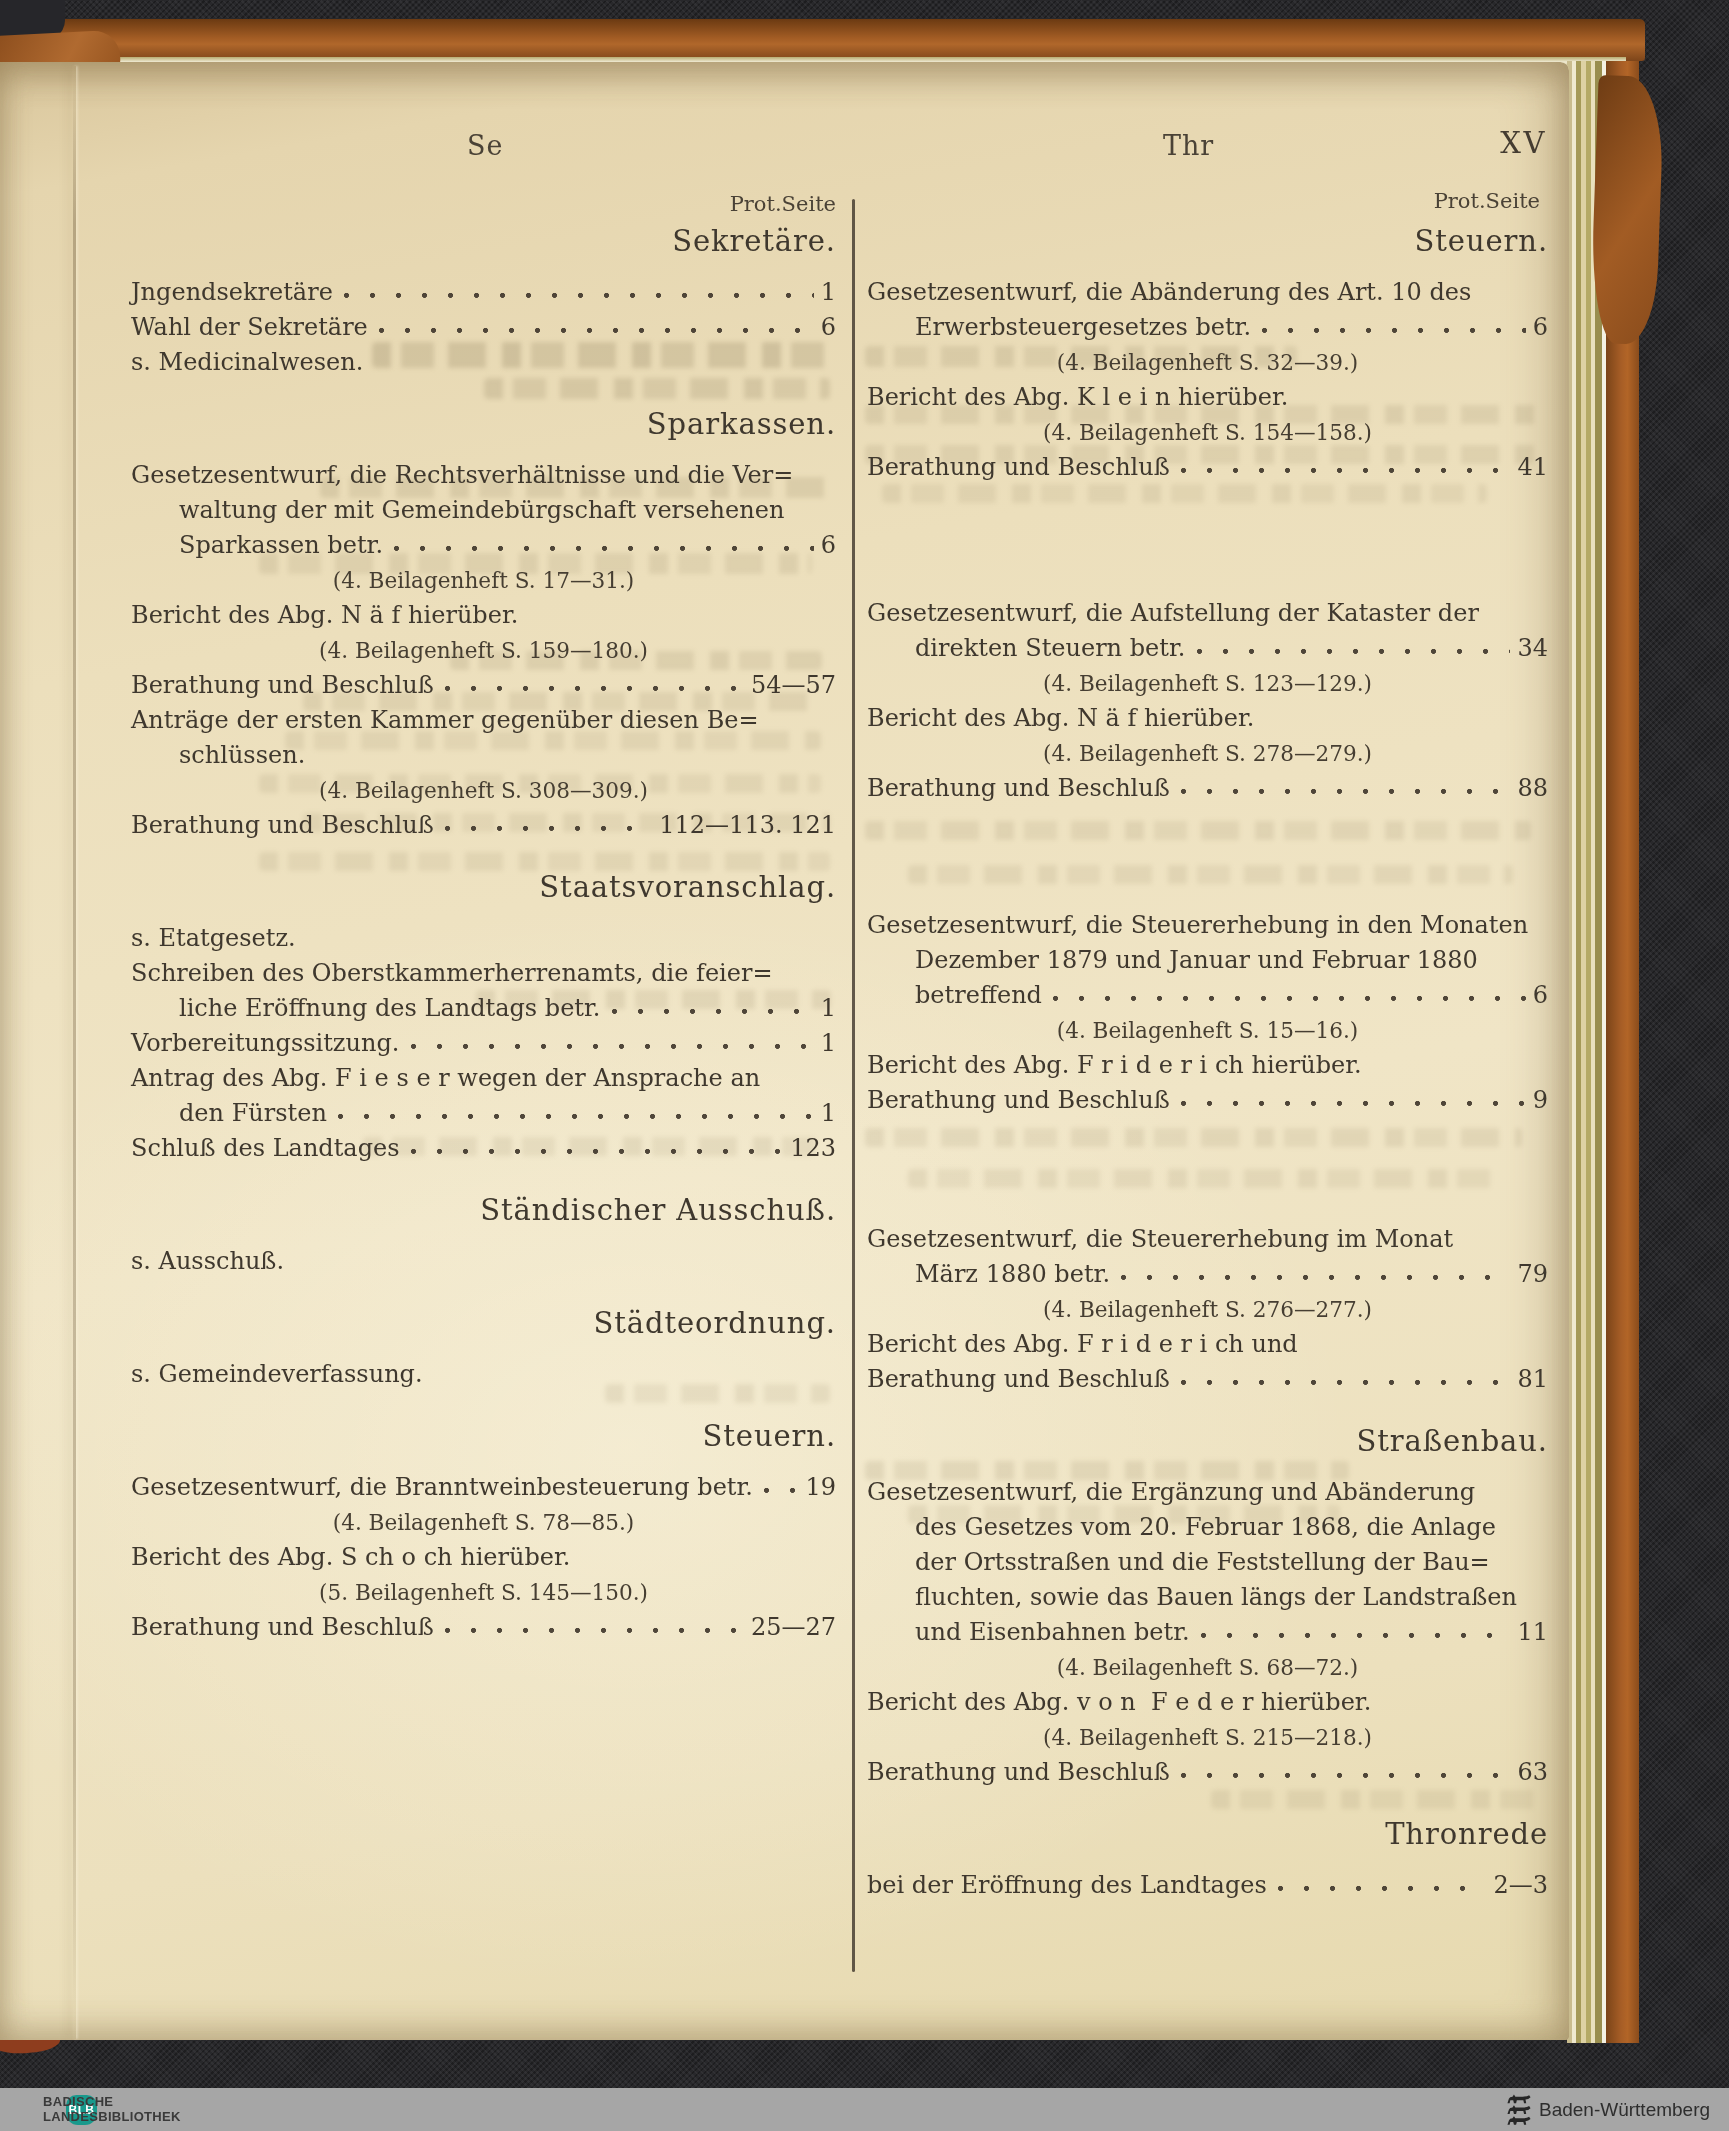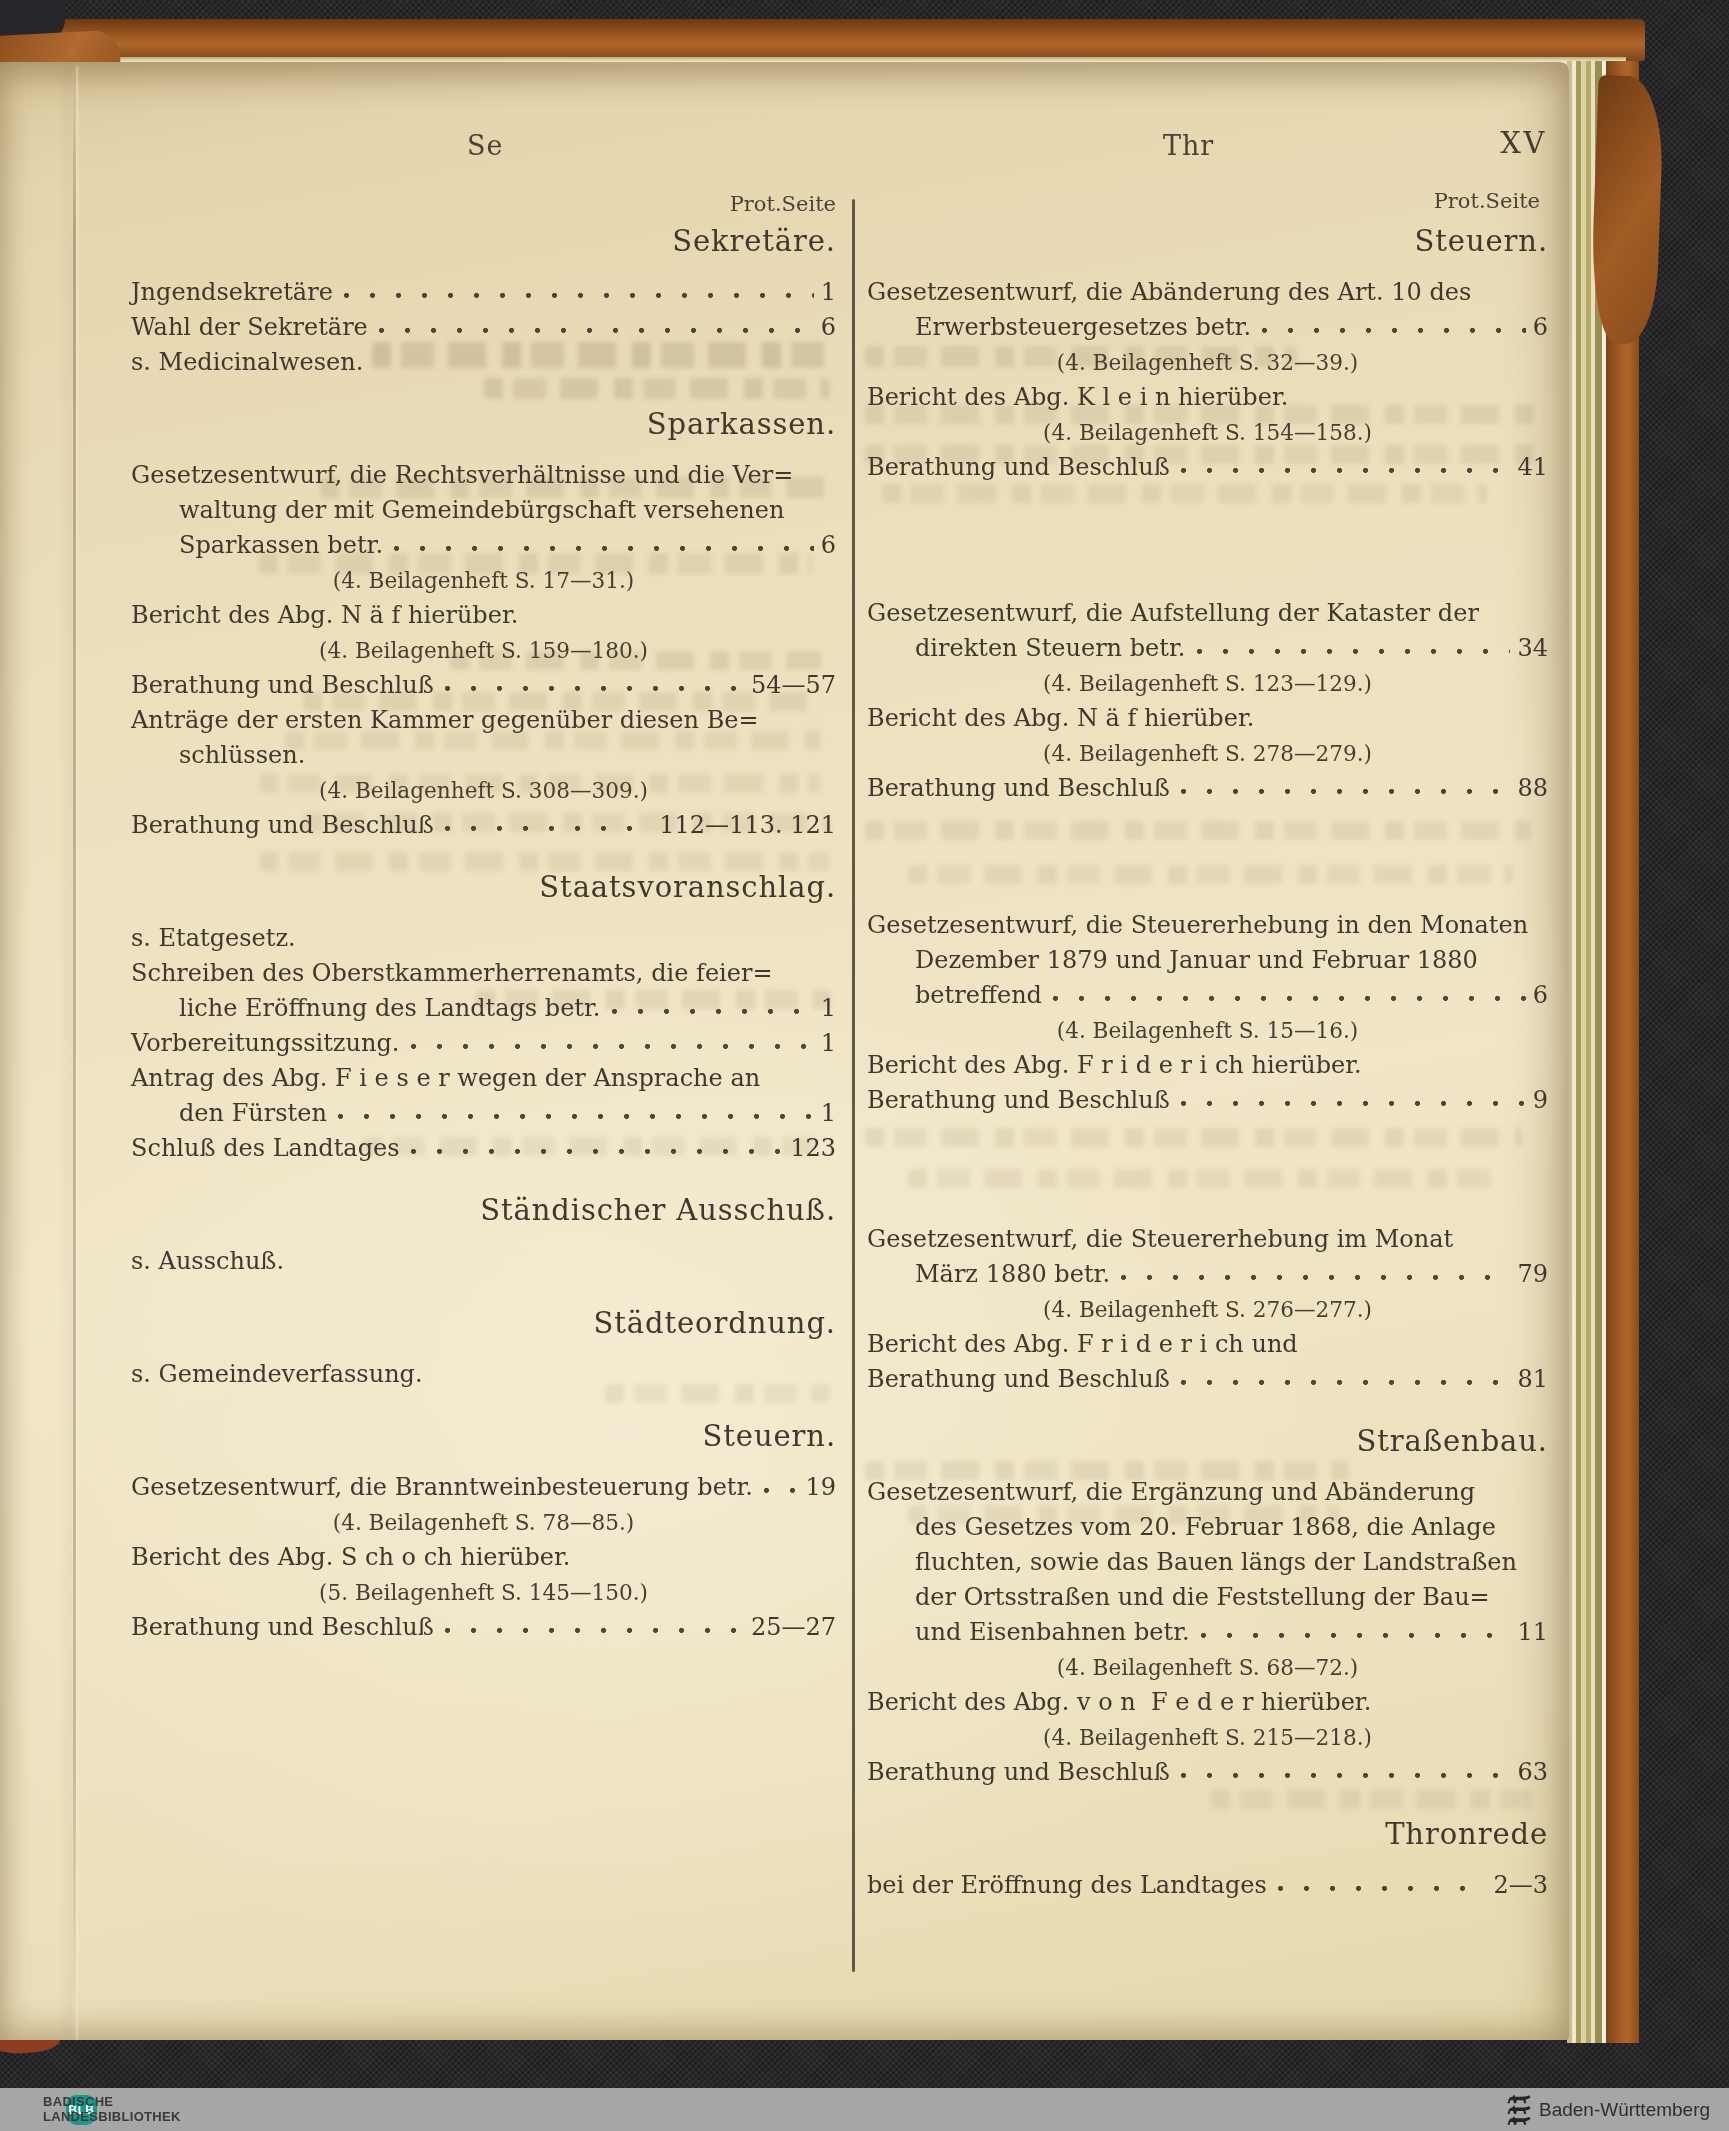--- a/index.html
+++ b/index.html
@@ -309,24 +309,24 @@
         <span class="pg">81</span>
       </div>
       <div class="sec-heading">Straßenbau.</div>
       <div class="line entry">
         <span class="t">Gesetzesentwurf, die Ergänzung und Abänderung</span>
       </div>
       <div class="line cont">
         <span class="t">des Gesetzes vom 20. Februar 1868, die Anlage</span>
       </div>
       <div class="line cont">
+        <span class="t">der Ortsstraßen und die Feststellung der Bau=</span>
+      </div>
+      <div class="line cont">
         <span class="t">fluchten, sowie das Bauen längs der Landstraßen</span>
-      </div>
-      <div class="line cont">
-        <span class="t">der Ortsstraßen und die Feststellung der Bau=</span>
       </div>
       <div class="line cont">
         <span class="t">und Eisenbahnen betr.</span>
         <span class="leader"></span>
         <span class="pg">11</span>
       </div>
       <div class="note">(4. Beilagenheft S. 68—72.)</div>
       <div class="line entry">
         <span class="t">Bericht des Abg. v o n  F e d e r hierüber.</span>
       </div>

